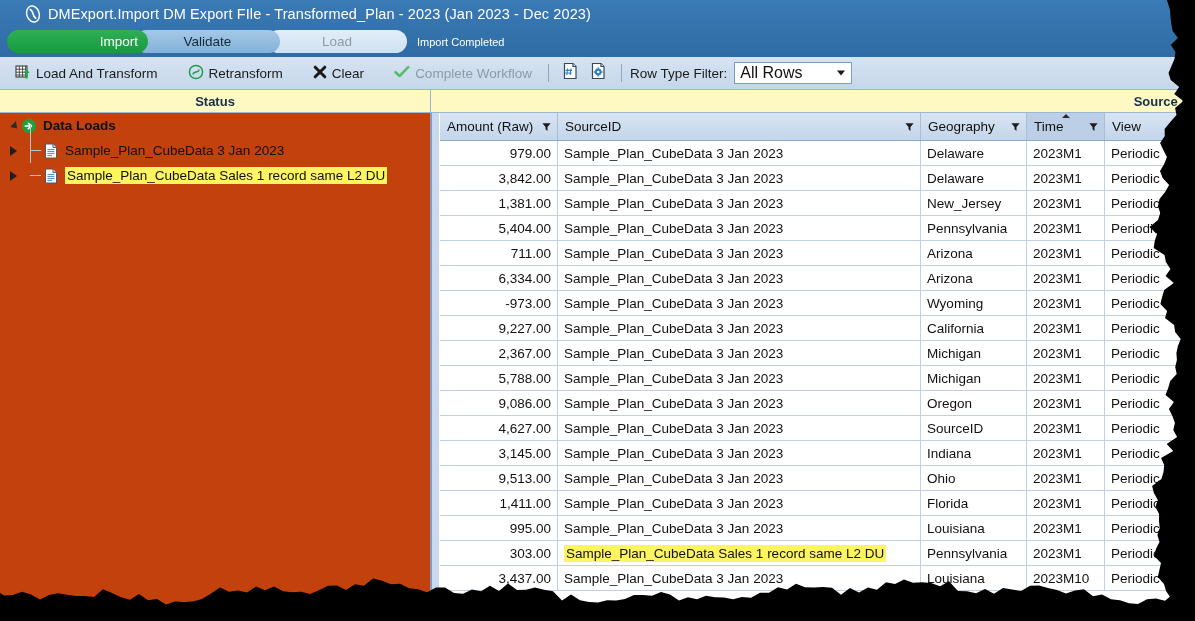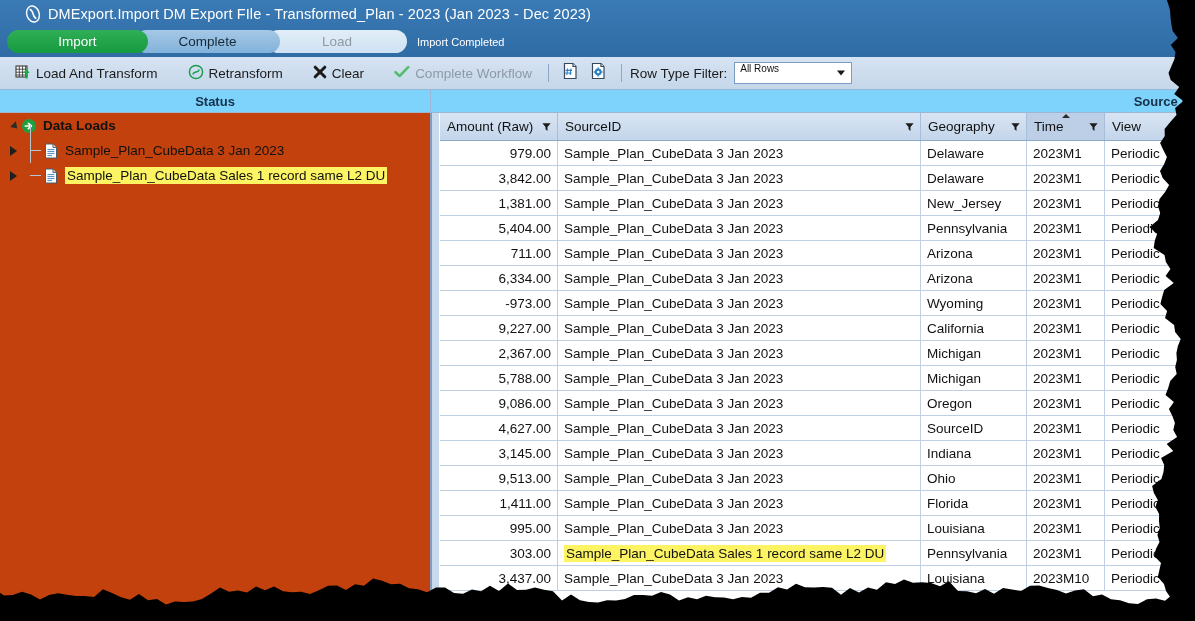--- a/index.html
+++ b/index.html
@@ -46,21 +46,21 @@
     height: 23px; line-height: 23px;
     border-radius: 12px;
     font-size: 13.5px; text-align: center;
     position: relative; color: #1b1b1b;
     padding: 0 10px;
   }
   .step.done {
     background: #22a34a;
     background: linear-gradient(#2fae56, #169a3f);
     color: #ffffff; font-weight: normal;
-    width: 141px; z-index: 4;
+    width: 141px; z-index: 4; text-align: right;
   }
   .step.current {
     background: #8fb9dd;
     background: linear-gradient(#a5c8e6, #82b2da);
     width: 145px; margin-left: -13px; z-index: 3;
     color: #142a3a;
   }
   .step.pending {
     background: #d6e6f5;
     background: linear-gradient(#e2eef8, #cfe1f2);
@@ -96,37 +96,37 @@
   .tb-iconbtn {
     width: 24px; height: 24px;
     display: flex; align-items: center; justify-content: center;
     margin: 0 2px;
   }
   #rowfilter-label { font-size: 13.5px; color: #1b1b1b; margin-right: 7px; }
   #rowfilter-select {
     width: 118px; height: 22px;
     background: #ffffff;
     border: 1px solid #7a9cc0;
-    display: flex; align-items: flex-start;
-    font-size: 10px; color: #111;
+    display: flex; align-items: center;
+    font-size: 16px; color: #111;
     padding-left: 5px; position: relative;
   }
   #rowfilter-arrow {
     position: absolute; right: 6px; top: 50%;
     transform: translateY(-50%);
     width: 0; height: 0;
     border-left: 4px solid transparent;
     border-right: 4px solid transparent;
     border-top: 5px solid #1a1a1a;
   }
   
   #panelheaders {
     position: absolute; left: 0; top: 90px;
     width: 1195px; height: 23px;
-    background: #7dd3fc;
+    background: #fef9c3;
     border-bottom: 1px solid #9db6d4;
   }
   #status-hdr {
     position: absolute; left: 0; top: 0;
     width: 431px; height: 22px;
     border-right: 1px solid #9db6d4;
     display: flex; align-items: center; justify-content: center;
     font-size: 13px; font-weight: bold; color: #16304a;
   }
   #sourceinfo-hdr {
@@ -263,21 +263,21 @@
       <div id="app-logo">
         <svg width="20" height="20" viewBox="0 0 20 20">
           <ellipse cx="10" cy="10" rx="6.2" ry="8.2" fill="none" stroke="#ffffff" stroke-width="1.4" transform="rotate(-18 10 10)"></ellipse>
           <path d="M6.6 5.2 C11.5 6.4 8.6 12.8 13.4 14.6" fill="none" stroke="#ffffff" stroke-width="1.5"></path>
         </svg>
       </div>
       <div id="title-text">DMExport.Import DM Export FIle  -  Transformed_Plan  -  2023 (Jan 2023 - Dec 2023)</div>
     </div>
     <div id="steps">
       <div class="step done">Import</div>
-      <div class="step current">Complete</div>
+      <div class="step current">Validate</div>
       <div class="step pending">Load</div>
       <div id="step-status">Import Completed</div>
     </div>
   </div>
 
   <div id="toolbar">
 
     <div class="tb-item">
       <span>
         <svg width="16" height="16" viewBox="0 0 16 16">

